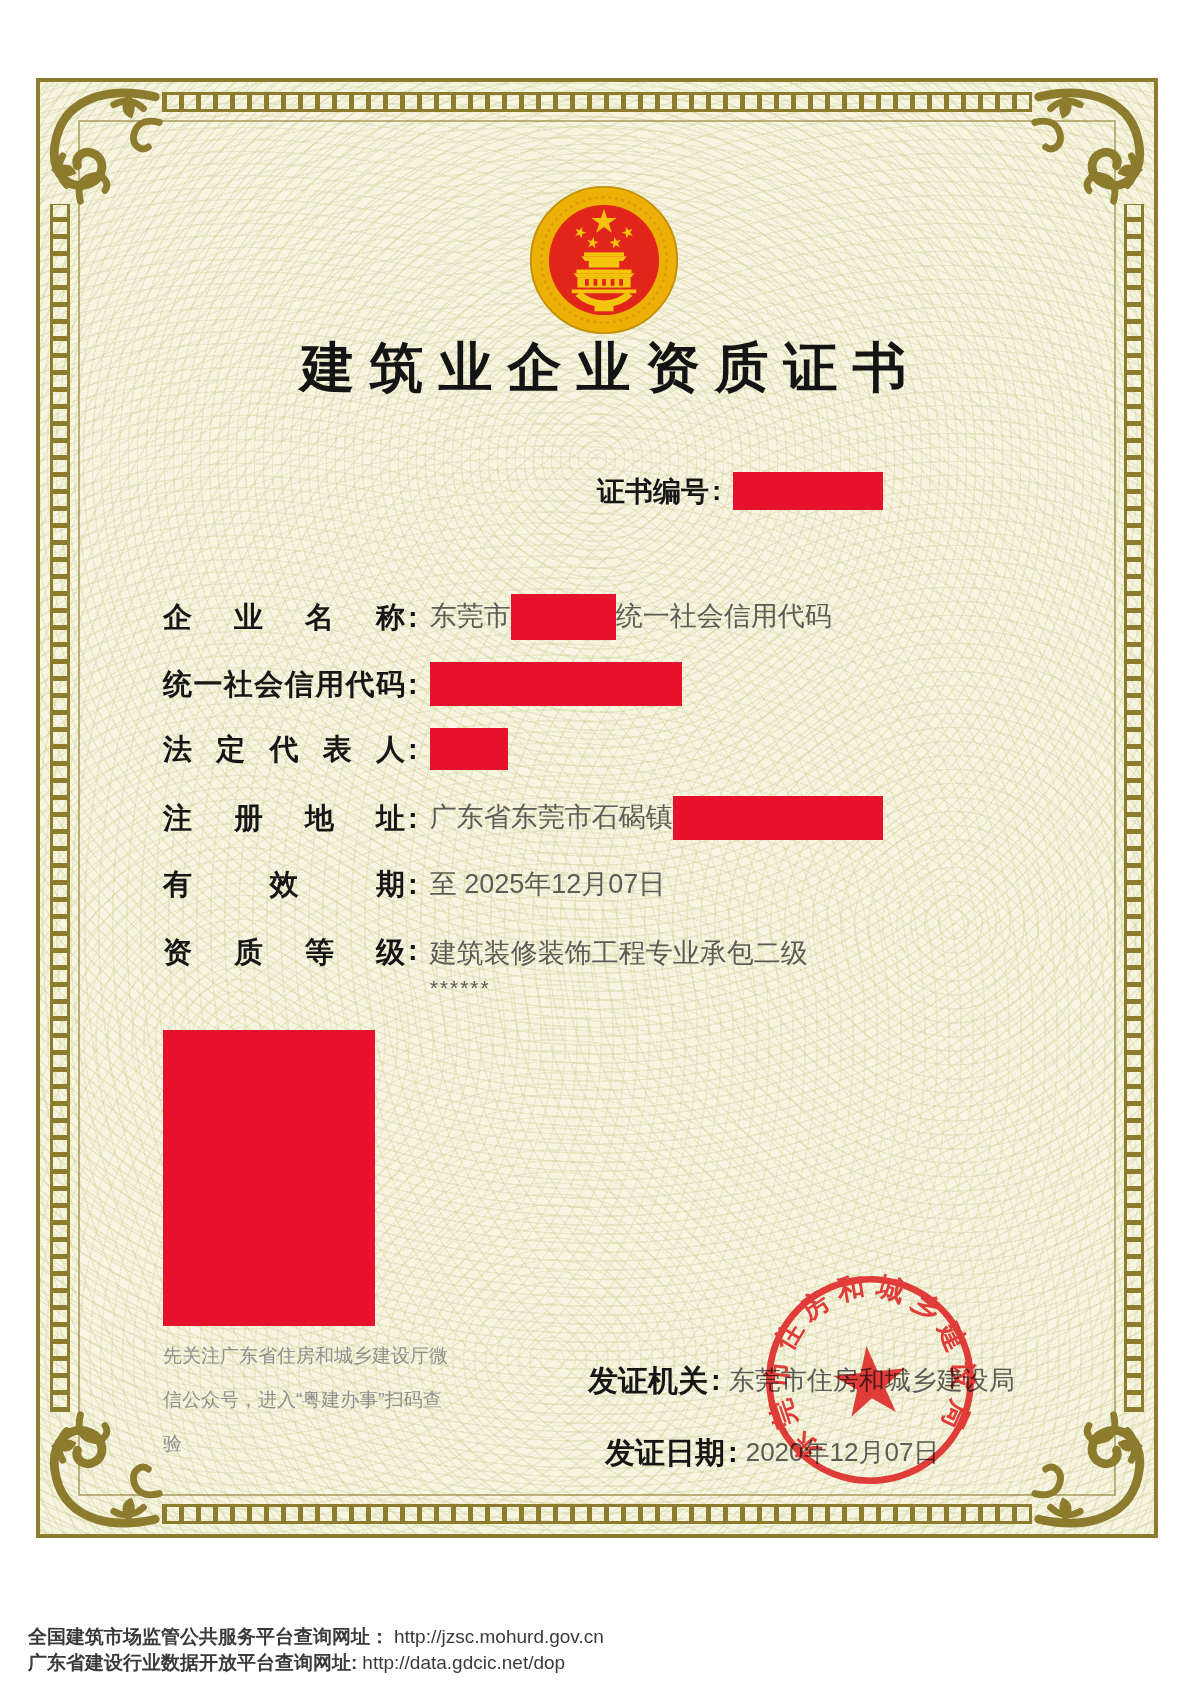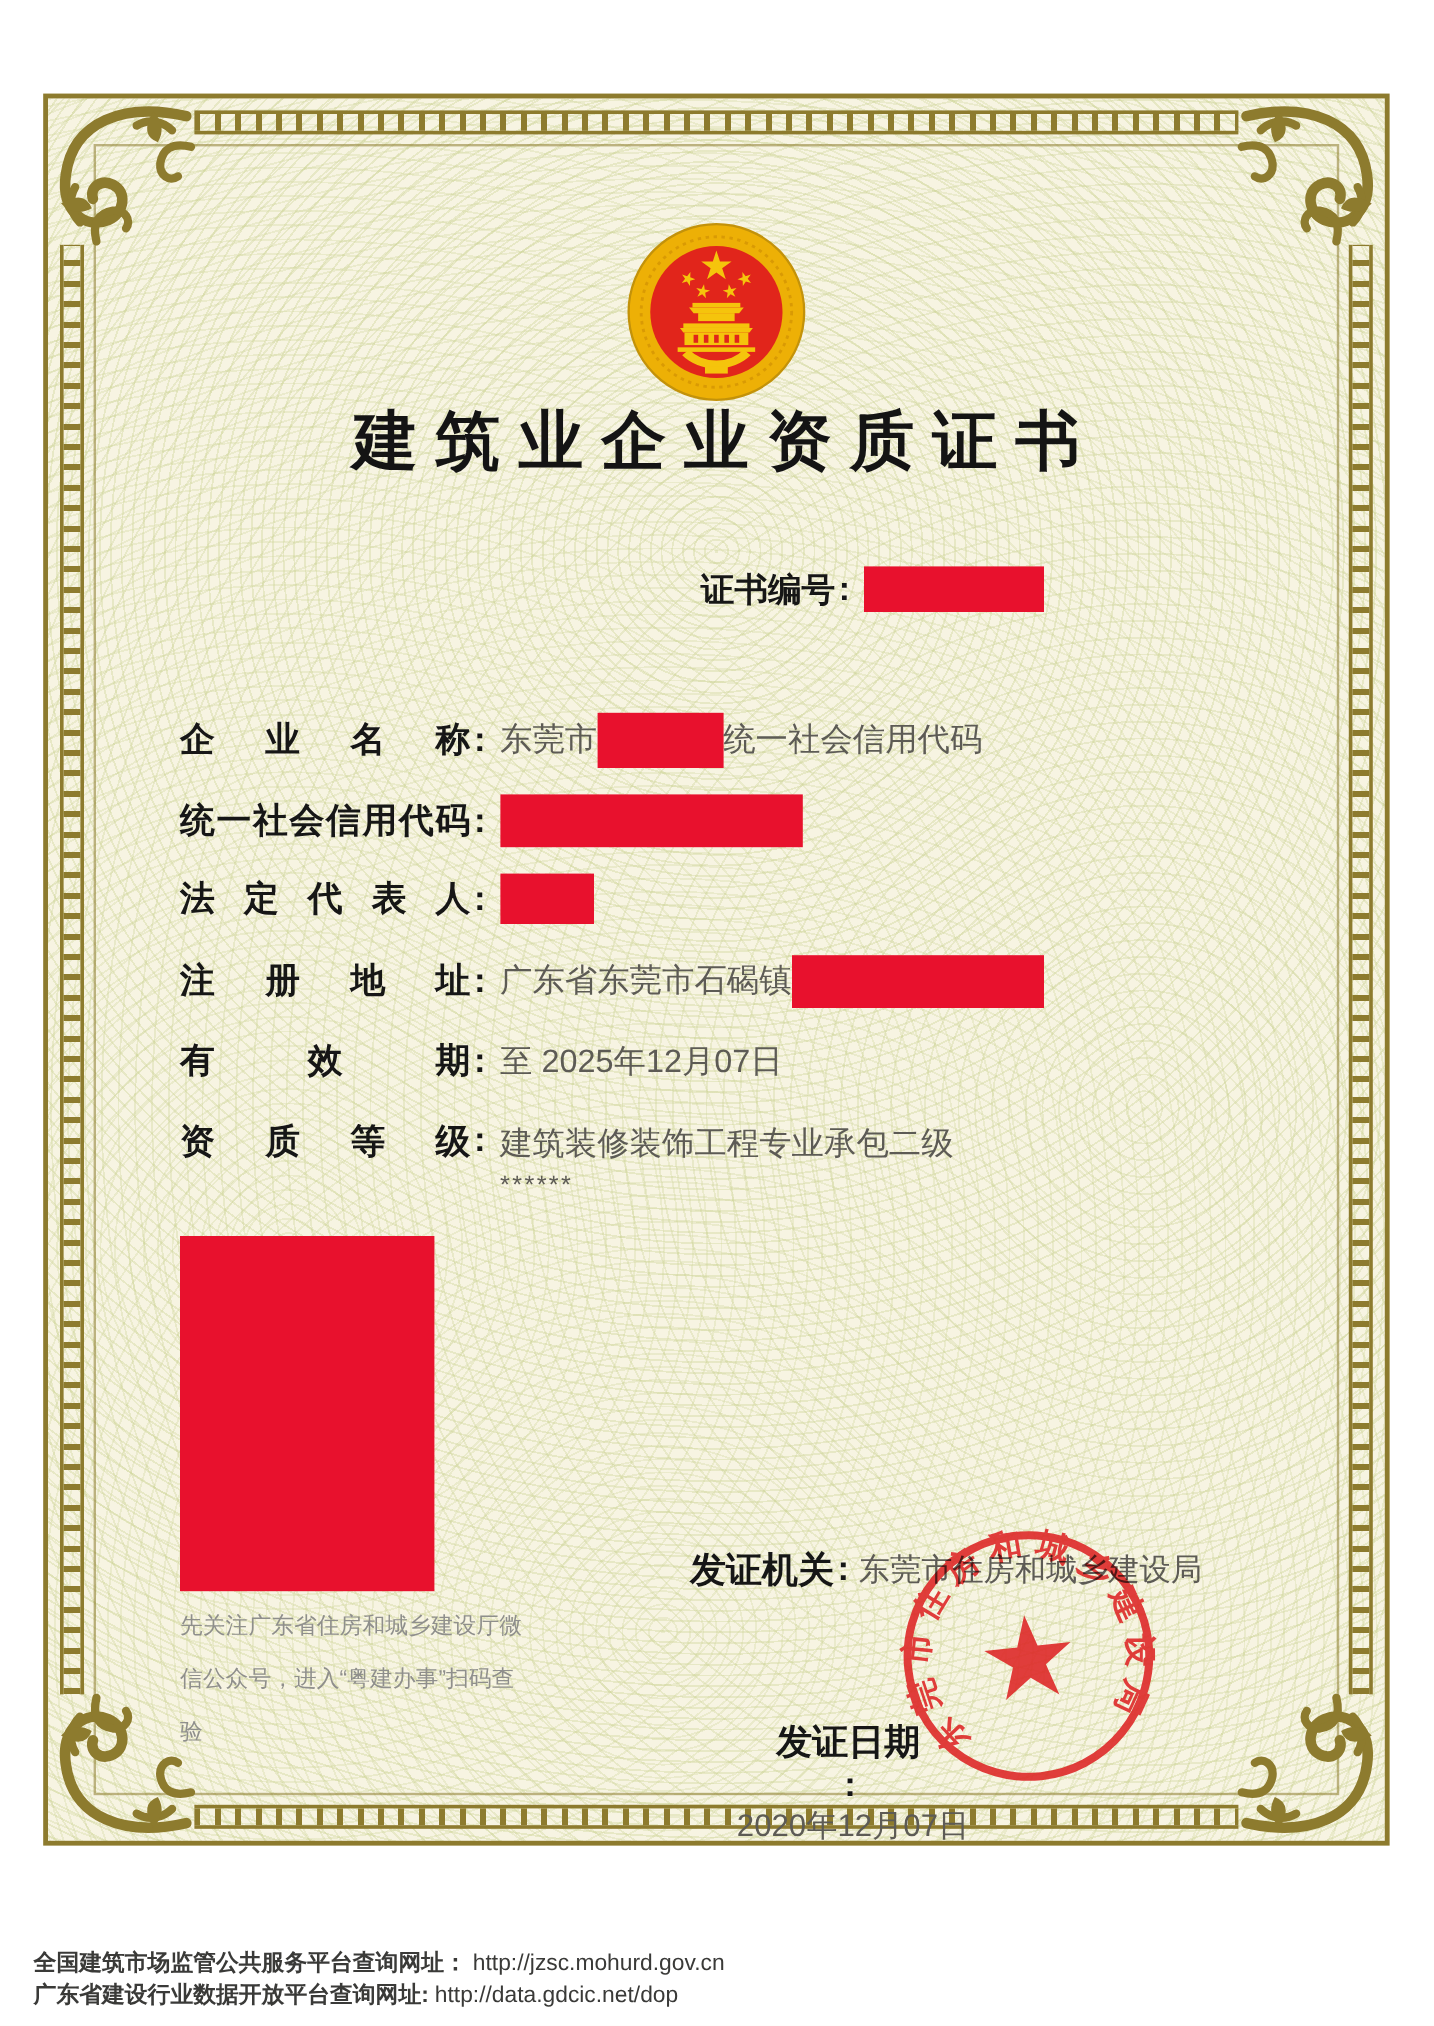--- a/index.html
+++ b/index.html
@@ -26,21 +26,21 @@
     border-left:3px solid var(--border-gold,#8d7b2e); border-right:3px solid var(--border-gold,#8d7b2e);
     background:repeating-linear-gradient(0deg, var(--border-gold,#8d7b2e) 0 5px, transparent 5px 17px); }
   .rail-top { top:14px; } .rail-bottom { bottom:14px; } .rail-left { left:14px; } .rail-right { right:14px; }
   .corner { position:absolute; width:128px; height:128px; z-index:3; color:var(--border-gold,#8d7b2e); }
   .corner svg { width:100%; height:100%; display:block; }
   .corner.tl { left:5px;  top:5px; }
   .corner.tr { right:5px; top:5px;    transform:scaleX(-1); }
   .corner.bl { left:5px;  bottom:5px; transform:scaleY(-1); }
   .corner.br { right:5px; bottom:5px; transform:scale(-1,-1); }
 
-  .content { position:absolute; inset:0; z-index:4; }
+  .content { position:absolute; inset:0; z-index:4;margin-left:13px; }
 
   
   .emblem { position:absolute; left:50%; top:106px; transform:translateX(-50%); width:152px; height:152px; }
   .emblem svg { width:100%; height:100%; display:block; }
   .title { position:absolute; left:0; right:0; top:254px; text-align:center;
     font-size:54px; font-weight:900; color:#141414; letter-spacing:15px; padding-left:15px; }
 
   
   .row { position:absolute; display:flex; align-items:center; }
   .row.top-align { align-items:flex-start; }
@@ -56,24 +56,24 @@
   .certno-row .flabel { width:auto; text-align-last:auto; font-size:28px; }
   .certno-row .fcolon { font-size:28px; }
   .certno-row .redact { width:150px; height:38px; margin-left:12px; }
 
   
   .qr-block { position:absolute; left:114px; top:952px; width:212px; height:296px; background:var(--redaction-red,#e8112d); }
   .qr-caption { position:absolute; left:114px; top:1256px; width:292px;
     font-size:19px; line-height:44px; color:var(--caption-gray,#8f8f8c); }
 
   
-  .issuer-row { left:539px; top:1212px; }
+  .issuer-row { left:539px; top:1284px; }
   .issuer-row .flabel, .date-row .flabel { width:auto; text-align-last:auto; font-size:30px; }
   .issuer-row .fvalue, .date-row .fvalue { margin-left:8px; font-size:26px; }
-  .date-row { left:570px; top:1356px;flex-direction:column; }
+  .date-row { left:556px; top:1356px; }
 
   
   .seal { position:absolute; left:707px; top:1188px; width:228px; height:228px; z-index:6;
     opacity:.88; mix-blend-mode:multiply; transform:rotate(-6deg); pointer-events:none; }
   .seal svg { width:100%; height:100%; display:block; }
 
   
   .footer { position:absolute; left:28px; top:1624px; color:var(--footer-dark,#3a3a38); }
   .footer .fline { font-size:19px; line-height:26px; }
   .footer .flab { font-weight:700; }

